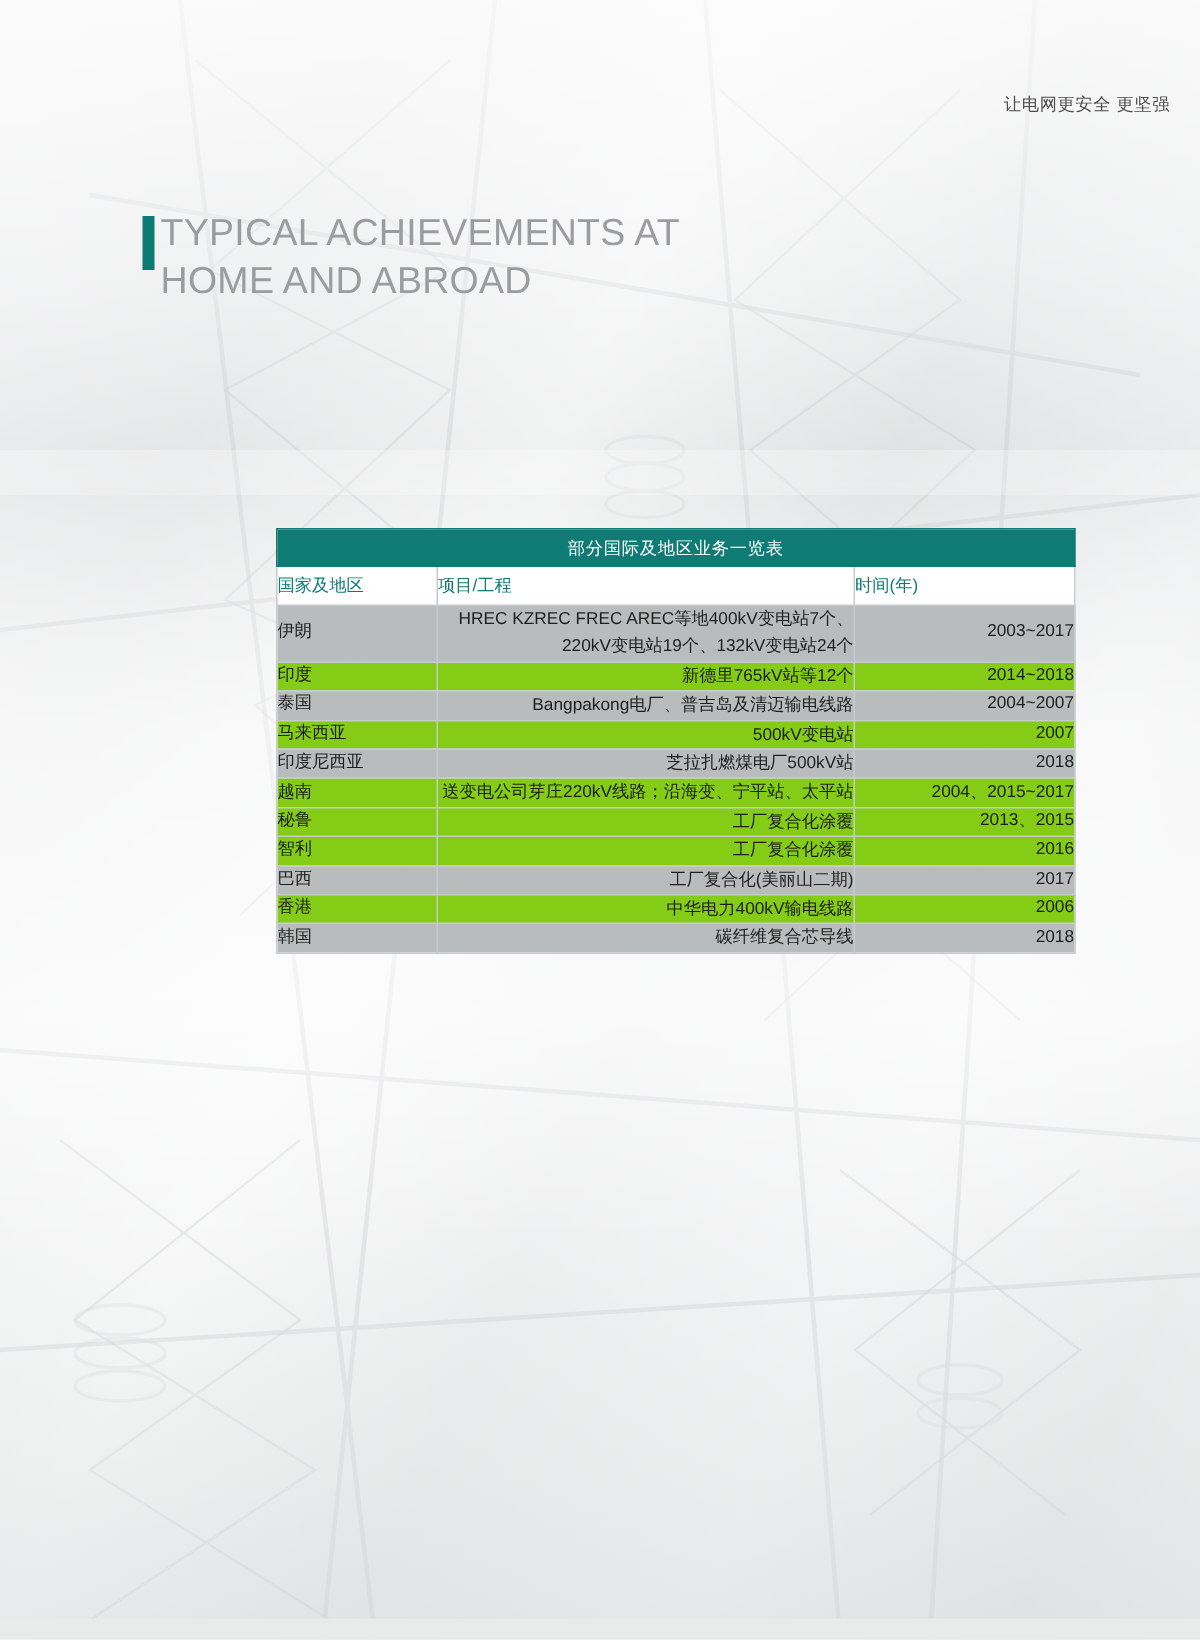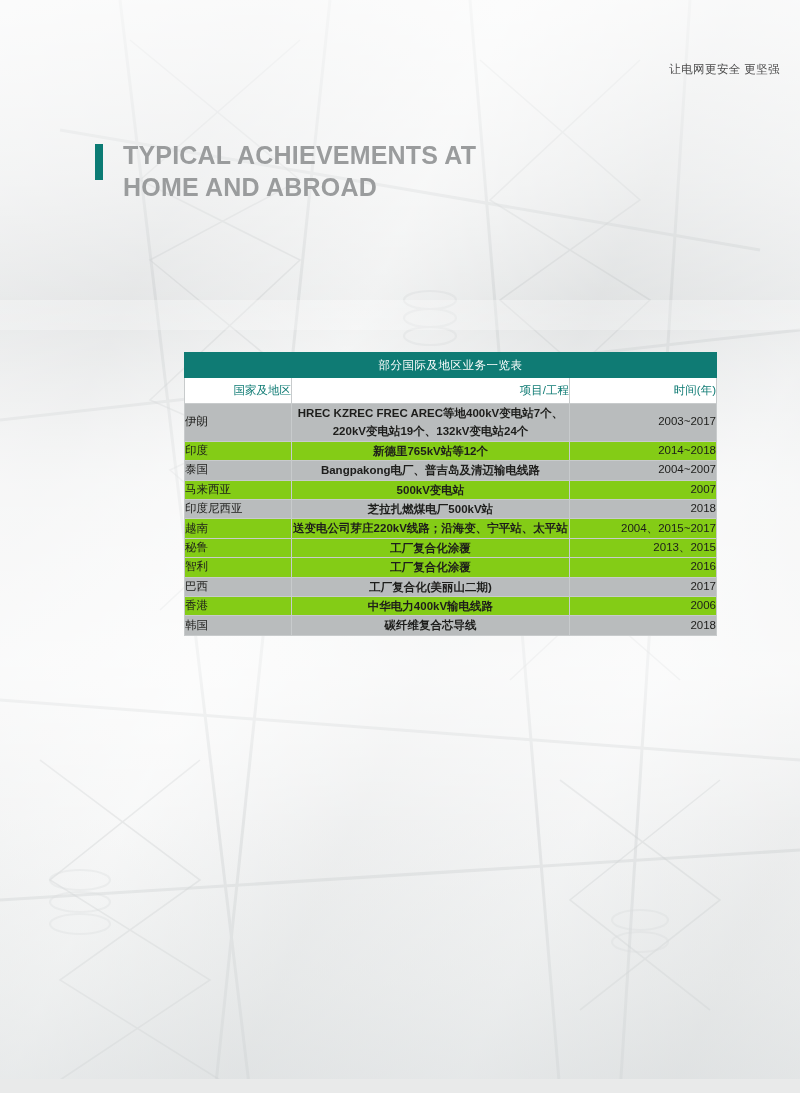--- a/index.html
+++ b/index.html
@@ -81,26 +81,26 @@
   }
   .title-cn {
     margin: 0 0 10px 28px;
     font-size: 23px;
     font-weight: bold;
     color: #1d1d1b;
     letter-spacing: 1px;
     line-height: 1.3;
   }
   .title-en {
-    margin: 0 0 0 28px;
+    margin: 0 0 0 12px;
     font-size: 25px;
     color: #9a9c9d;
     line-height: 1.26;
     letter-spacing: 0.2px;
-    font-weight: 700;
+    font-weight: 400;
   }
 
   
   .table-wrap {
     position: absolute;
     left: 184px;
     top: 352px;
     width: 532px;
   }
   table.ach {
@@ -121,37 +121,36 @@
     font-size: 11.5px;
     font-weight: normal;
     height: 24px;
     letter-spacing: 0.5px;
     border: 1px solid #0f7b74 !important;
     margin-left: 39px;
   }
   .hdr td {
     background: #ffffff;
     color: #0f7b74;
-    text-align: right;
+    text-align: left;
     height: 25px;
     font-size: 11.5px;
   }
   .col-a { width: 107px; }
   .col-b { width: 278px; }
   .col-c { width: 147px; }
 
   td.c-country {
     padding: 7px 4px;
     line-height: 1.55;
   }
   td.c-project {
-    text-align: center;
+    text-align: right;
     padding: 7px 9px;
     line-height: 1.6;
-    font-weight: bold;
   }
   td.c-time {
     text-align: right;
     padding: 7px 4px;
     line-height: 1.55;
   }
   tr.shade td { background: #b9bcbd; }
   tr.plain td { background: #84cc16; }
 
   

